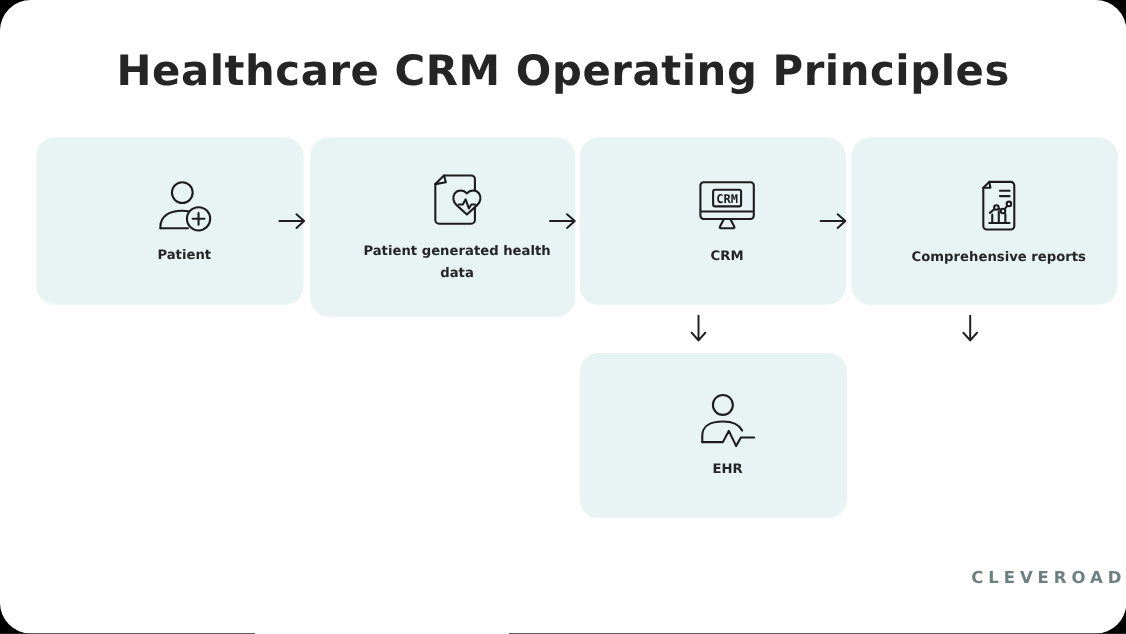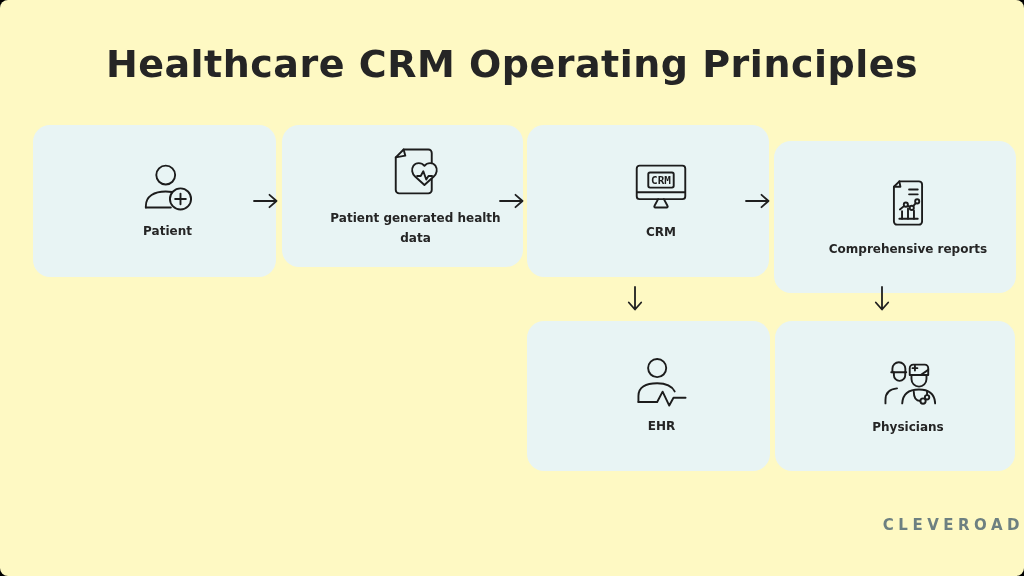--- a/index.html
+++ b/index.html
@@ -5,22 +5,22 @@
   html, body { margin: 0; padding: 0; background: #000; }
   .stage {
     position: relative;
     width: 1024px;
     height: 576px;
     font-family: "DejaVu Sans", "Liberation Sans", sans-serif;
   }
   .canvas {
     position: absolute;
     inset: 0;
-    background: #fef9c3;
-    border-radius: 8px;
+    background: #ffffff;
+    border-radius: 28px;
     overflow: hidden;
   }
   .title {
     position: absolute;
     top: 42px;
     left: 0;
     width: 100%;
     text-align: center;
     font-size: 38px;
     font-weight: 800;
@@ -44,23 +44,23 @@
     color: #252525;
     text-align: center;
     line-height: 20px;
     max-width: 185px;
   }
   .card svg.icon { display: block; }
   .icon * { vector-effect: non-scaling-stroke; }
 
   
   .card-patient    { left: 33px;  top: 125px; width: 217px; height: 152px; }
-  .card-healthdata { left: 282px; top: 125px; width: 215px; height: 142px; }
+  .card-healthdata { left: 282px; top: 125px; width: 215px; height: 163px; }
   .card-crm        { left: 527px; top: 125px; width: 216px; height: 152px; }
-  .card-reports    { left: 774px; top: 125px; width: 216px; height: 152px; margin-top: 16px; }
+  .card-reports    { left: 774px; top: 125px; width: 216px; height: 152px; }
   
   .card-ehr        { left: 527px; top: 321px; width: 217px; height: 150px; }
   .card-physicians { left: 775px; top: 321px; width: 214px; height: 150px; }
 
   .arrow { position: absolute; }
   .arrow-r1 { left: 252px; top: 192px; }
   .arrow-r2 { left: 498px; top: 192px; }
   .arrow-r3 { left: 744px; top: 192px; }
   .arrow-d1 { left: 626px; top: 285px; }
   .arrow-d2 { left: 873px; top: 285px; }
@@ -169,36 +169,16 @@
 
     <div class="card card-ehr">
       <svg class="icon" width="58" height="50" viewBox="0 0 48 41">
         <circle class="stroke" cx="20" cy="9" r="7.5"></circle>
         <path class="stroke" d="M4.5 37 v-5 c0 -7 6 -10.5 15.5 -10.5 c8 0 12.5 2.8 14.5 6.8"></path>
         <path class="stroke" d="M4.5 37 h15.5 l4.5 -8.5 5.5 11.5 3.5 -6.5 h10"></path>
       </svg>
       <div class="label">EHR</div>
     </div>
 
-    <div class="card card-physicians">
-      <svg class="icon" width="56" height="52" viewBox="0 0 48 45">
-
-        <path class="stroke" d="M10.5 14 v-3 a5.6 5.6 0 0 1 11.2 0 v3"></path>
-        <path class="stroke" d="M9.5 14 h13"></path>
-        <path class="stroke" d="M11.8 14 v2.6 a4.9 4.9 0 0 0 9.8 0 V14"></path>
-        <path class="stroke" d="M4.5 41 v-3 c0 -6.5 4 -9.5 10 -10"></path>
-
-        <path class="stroke" d="M25.5 16.5 v-6 a3 3 0 0 1 3 -3 h10 a3 3 0 0 1 3 3 v6 Z"></path>
-        <path class="stroke" d="M30 8.4 v4.2 M27.9 10.5 h4.2"></path>
-        <path class="stroke" d="M35 16.5 L41.5 12"></path>
-        <path class="stroke" d="M27 16.5 v3.5 a6.5 6.5 0 0 0 13 0 v-3.5"></path>
-        <path class="stroke" d="M19 41 c0.5 -8.5 6 -12 14.5 -12 c8.5 0 13.5 3.5 14 12"></path>
-        <path class="stroke" d="M29 31 c0 5.5 2.2 8 5.7 8"></path>
-        <circle class="stroke" cx="37" cy="39" r="2.3"></circle>
-        <path class="stroke" d="M40.5 30.5 v3"></path>
-        <circle class="stroke" cx="40.5" cy="35.8" r="1.9"></circle>
-      </svg>
-      <div class="label">Physicians</div>
-    </div>
 
     <div class="brand">CLEVEROAD</div>
   </div>
 </div>
 
 </body></html>

